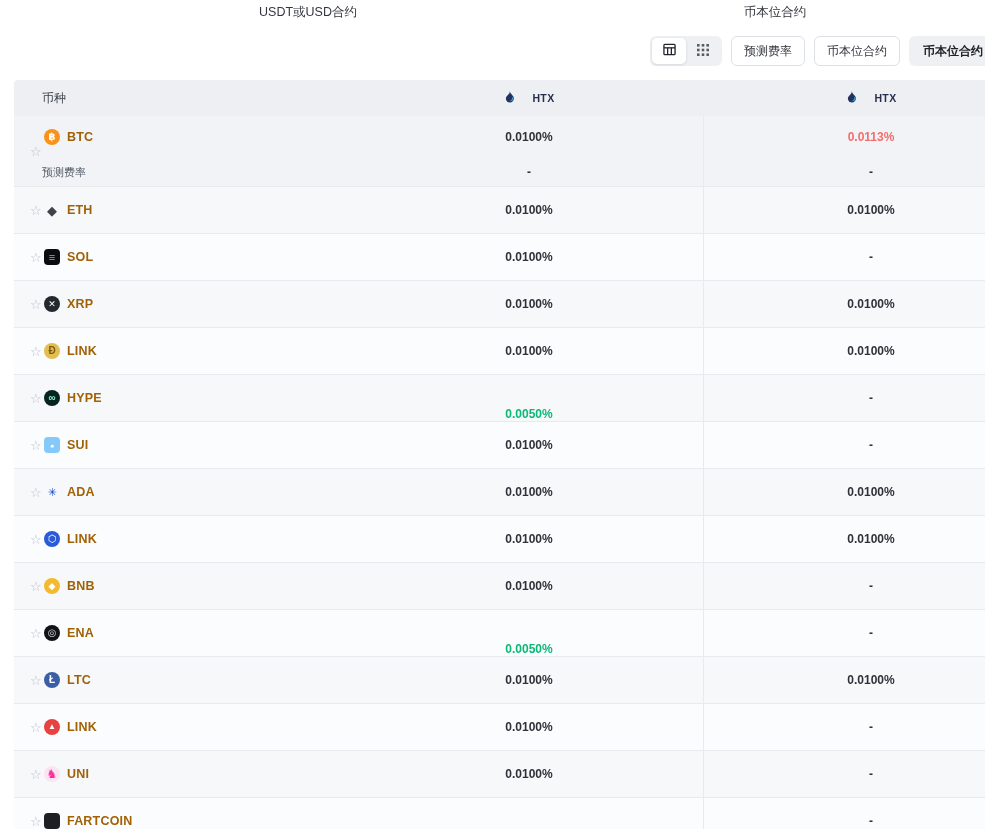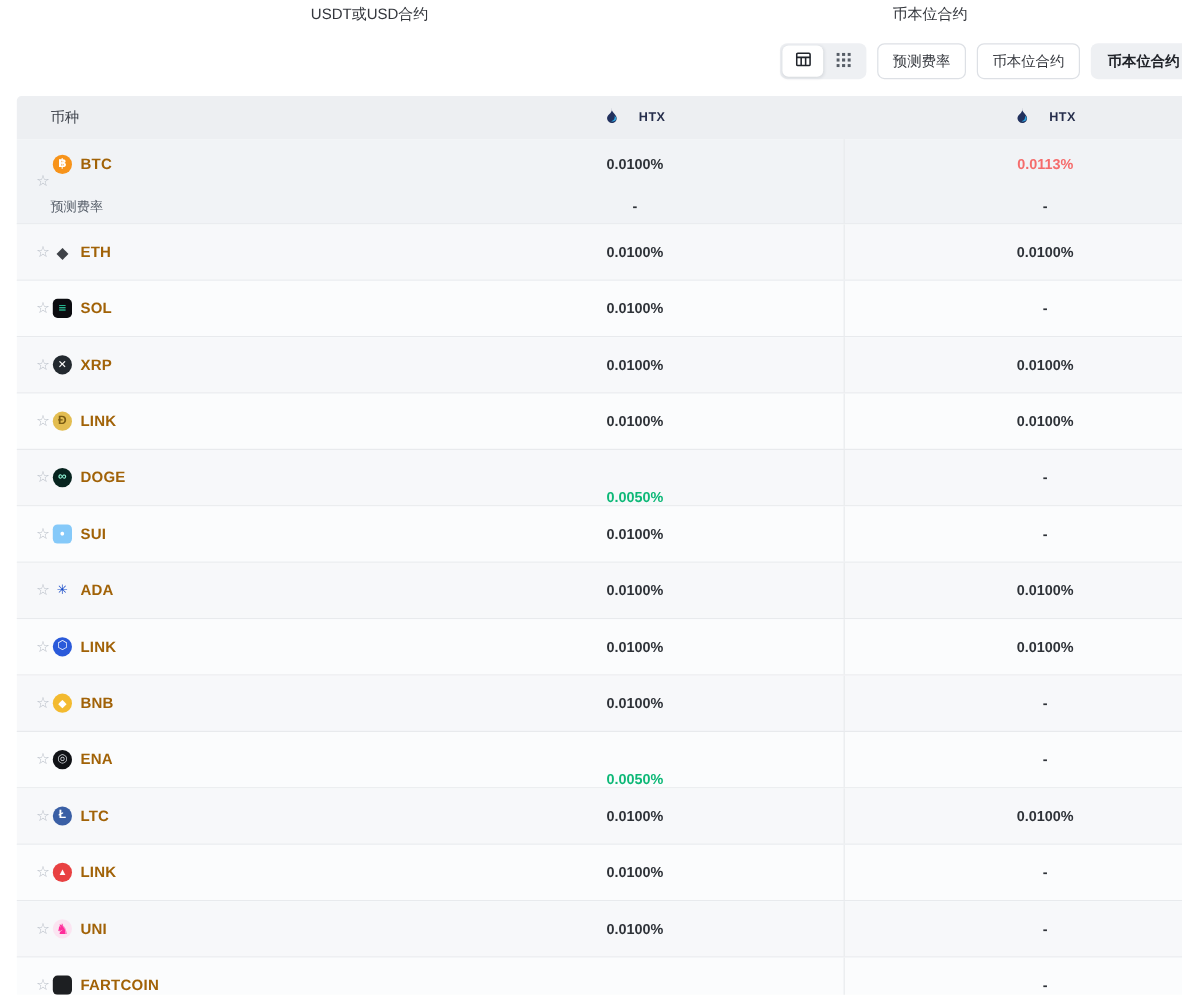--- a/index.html
+++ b/index.html
@@ -205,21 +205,21 @@
       <span class="val col1 val1">0.0100%</span>
       <span class="val col2 val2">0.0100%</span>
     </div>
 
   </div>
       <div class="trow">
     <span class="star">☆</span>
     <div class="main-line">
       <span class="coin-cell">
         <span class="coin-icon circle" style="background: rgb(7, 36, 31); color: rgb(142, 242, 211); font-size: 10px;">∞</span>
-        <span class="coin-name">DOGE</span>
+        <span class="coin-name">HYPE</span>
       </span>
       <span class="val col1 val1 green">0.0050%</span>
       <span class="val col2 val2">-</span>
     </div>
 
   </div>
       <div class="trow">
     <span class="star">☆</span>
     <div class="main-line">
       <span class="coin-cell">

